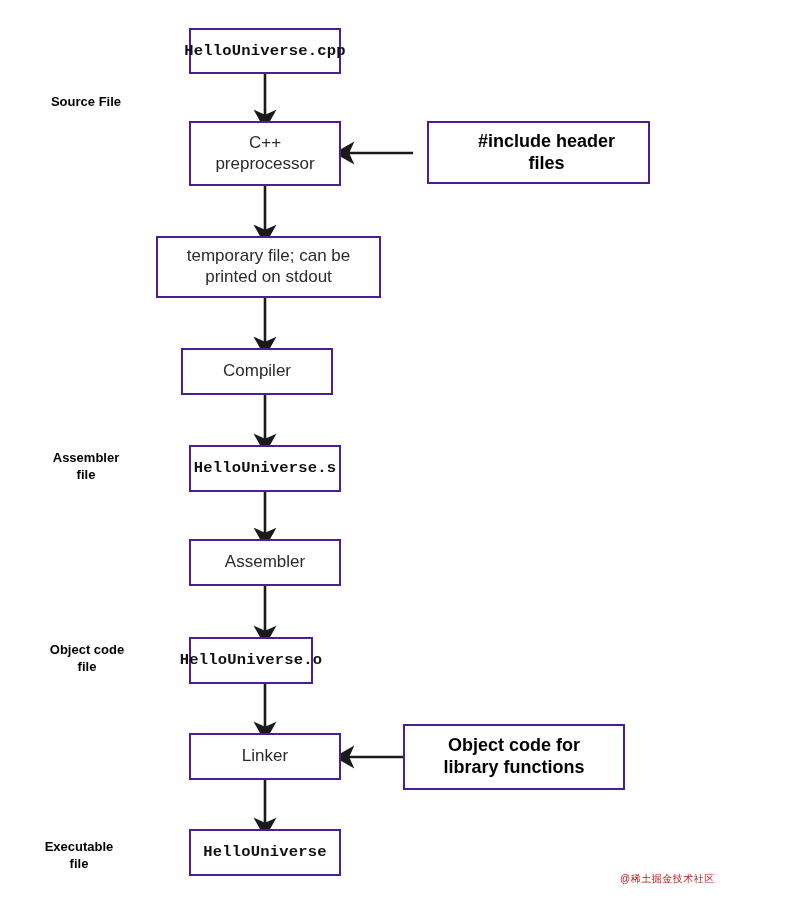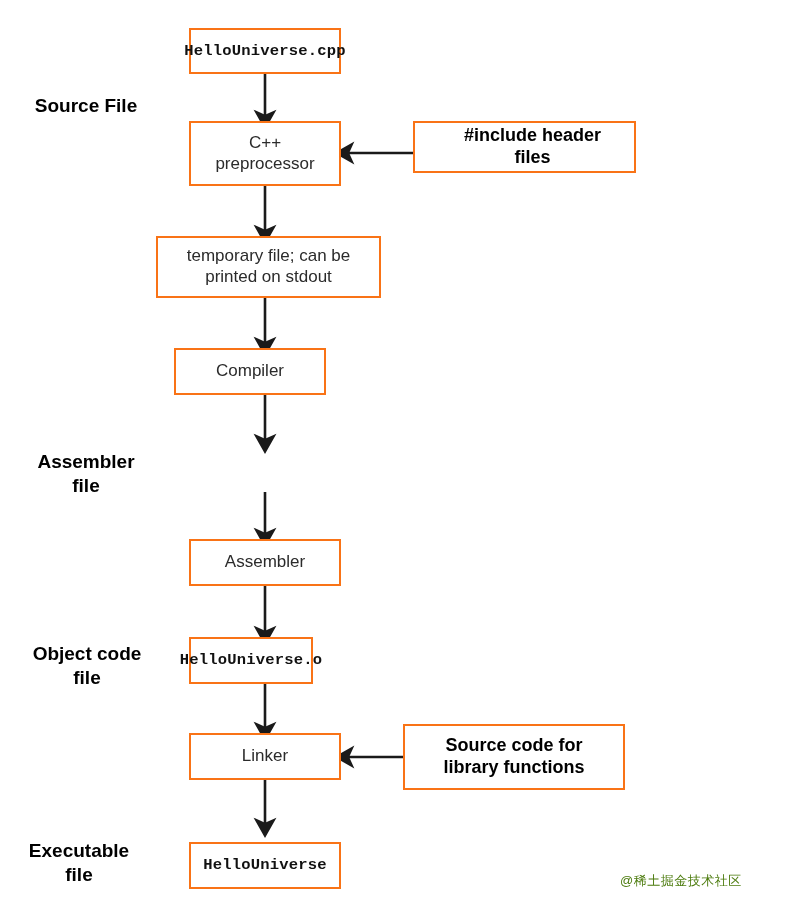--- a/index.html
+++ b/index.html
@@ -18,21 +18,21 @@
   #canvas {
     position: absolute;
     left: 0;
     top: 0;
     width: 786px;
     height: 918px;
   }
   .node {
     position: absolute;
     box-sizing: border-box;
-    border: 2px solid #f97316;
+    border: 2px solid #4c1d95;
     background: #ffffff;
     display: flex;
     align-items: center;
     justify-content: center;
     text-align: center;
     line-height: 1.22;
   }
   .node-proc {
     font-family: "Liberation Sans", sans-serif;
     font-weight: 400;
@@ -49,31 +49,31 @@
   .node-aside {
     font-family: "Liberation Sans", sans-serif;
     font-weight: 700;
     font-size: 18px;
     color: #000000;
   }
   .stage-label {
     position: absolute;
     font-family: "Liberation Sans", sans-serif;
     font-weight: 700;
-    font-size: 19px;
+    font-size: 13px;
     line-height: 1.28;
     text-align: center;
     color: #000000;
     white-space: pre-line;
   }
   .watermark {
     position: absolute;
     font-family: "Liberation Sans", sans-serif;
-    font-size: 13px;
-    color: #4d7c0f;
+    font-size: 10px;
+    color: #b91c1c;
     letter-spacing: 0.5px;
     white-space: nowrap;
   }
   svg.edges {
     position: absolute;
     left: 0;
     top: 0;
     width: 786px;
     height: 918px;
     pointer-events: none;
@@ -114,35 +114,36 @@
   <div class="stage-label" style="left:22px; top:642px; width:130px;">Object code
 file</div>
   <div class="stage-label" style="left:17px; top:839px; width:124px;">Executable
 file</div>
 
   <div class="node node-file" style="left:189px; top:28px; width:152px; height:46px;">HelloUniverse.cpp</div>
 
   <div class="node node-proc" style="left:189px; top:121px; width:152px; height:65px; white-space:pre-line;">C++
 preprocessor</div>
 
-  <div class="node node-aside" style="left:413px; top:121px; width:223px; height:52px; white-space:pre-line;padding-left:16px;">#include header
+  <div class="node node-aside" style="left:427px; top:121px; width:223px; height:63px; white-space:pre-line;padding-left:16px;">#include header
 files</div>
 
   <div class="node node-proc" style="left:156px; top:236px; width:225px; height:62px; white-space:pre-line;">temporary file; can be
 printed on stdout</div>
 
-  <div class="node node-proc" style="left:174px; top:348px; width:152px; height:47px;">Compiler</div>
+  <div class="node node-proc" style="left:181px; top:348px; width:152px; height:47px;">Compiler</div>
 
+  <div class="node node-file" style="left:189px; top:445px; width:152px; height:47px;">HelloUniverse.s</div>
 
   <div class="node node-proc" style="left:189px; top:539px; width:152px; height:47px;">Assembler</div>
 
   <div class="node node-file" style="left:189px; top:637px; width:124px; height:47px;">HelloUniverse.o</div>
 
   <div class="node node-proc" style="left:189px; top:733px; width:152px; height:47px;">Linker</div>
 
-  <div class="node node-aside" style="left:403px; top:724px; width:222px; height:66px; white-space:pre-line;">Source code for
+  <div class="node node-aside" style="left:403px; top:724px; width:222px; height:66px; white-space:pre-line;">Object code for
 library functions</div>
 
-  <div class="node node-file" style="left:189px; top:829px; width:152px; height:47px;margin-top:13px;">HelloUniverse</div>
+  <div class="node node-file" style="left:189px; top:829px; width:152px; height:47px;">HelloUniverse</div>
 
   <div class="watermark" style="left:620px; top:872px;">@稀土掘金技术社区</div>
 
 </div>
 
 </body></html>

